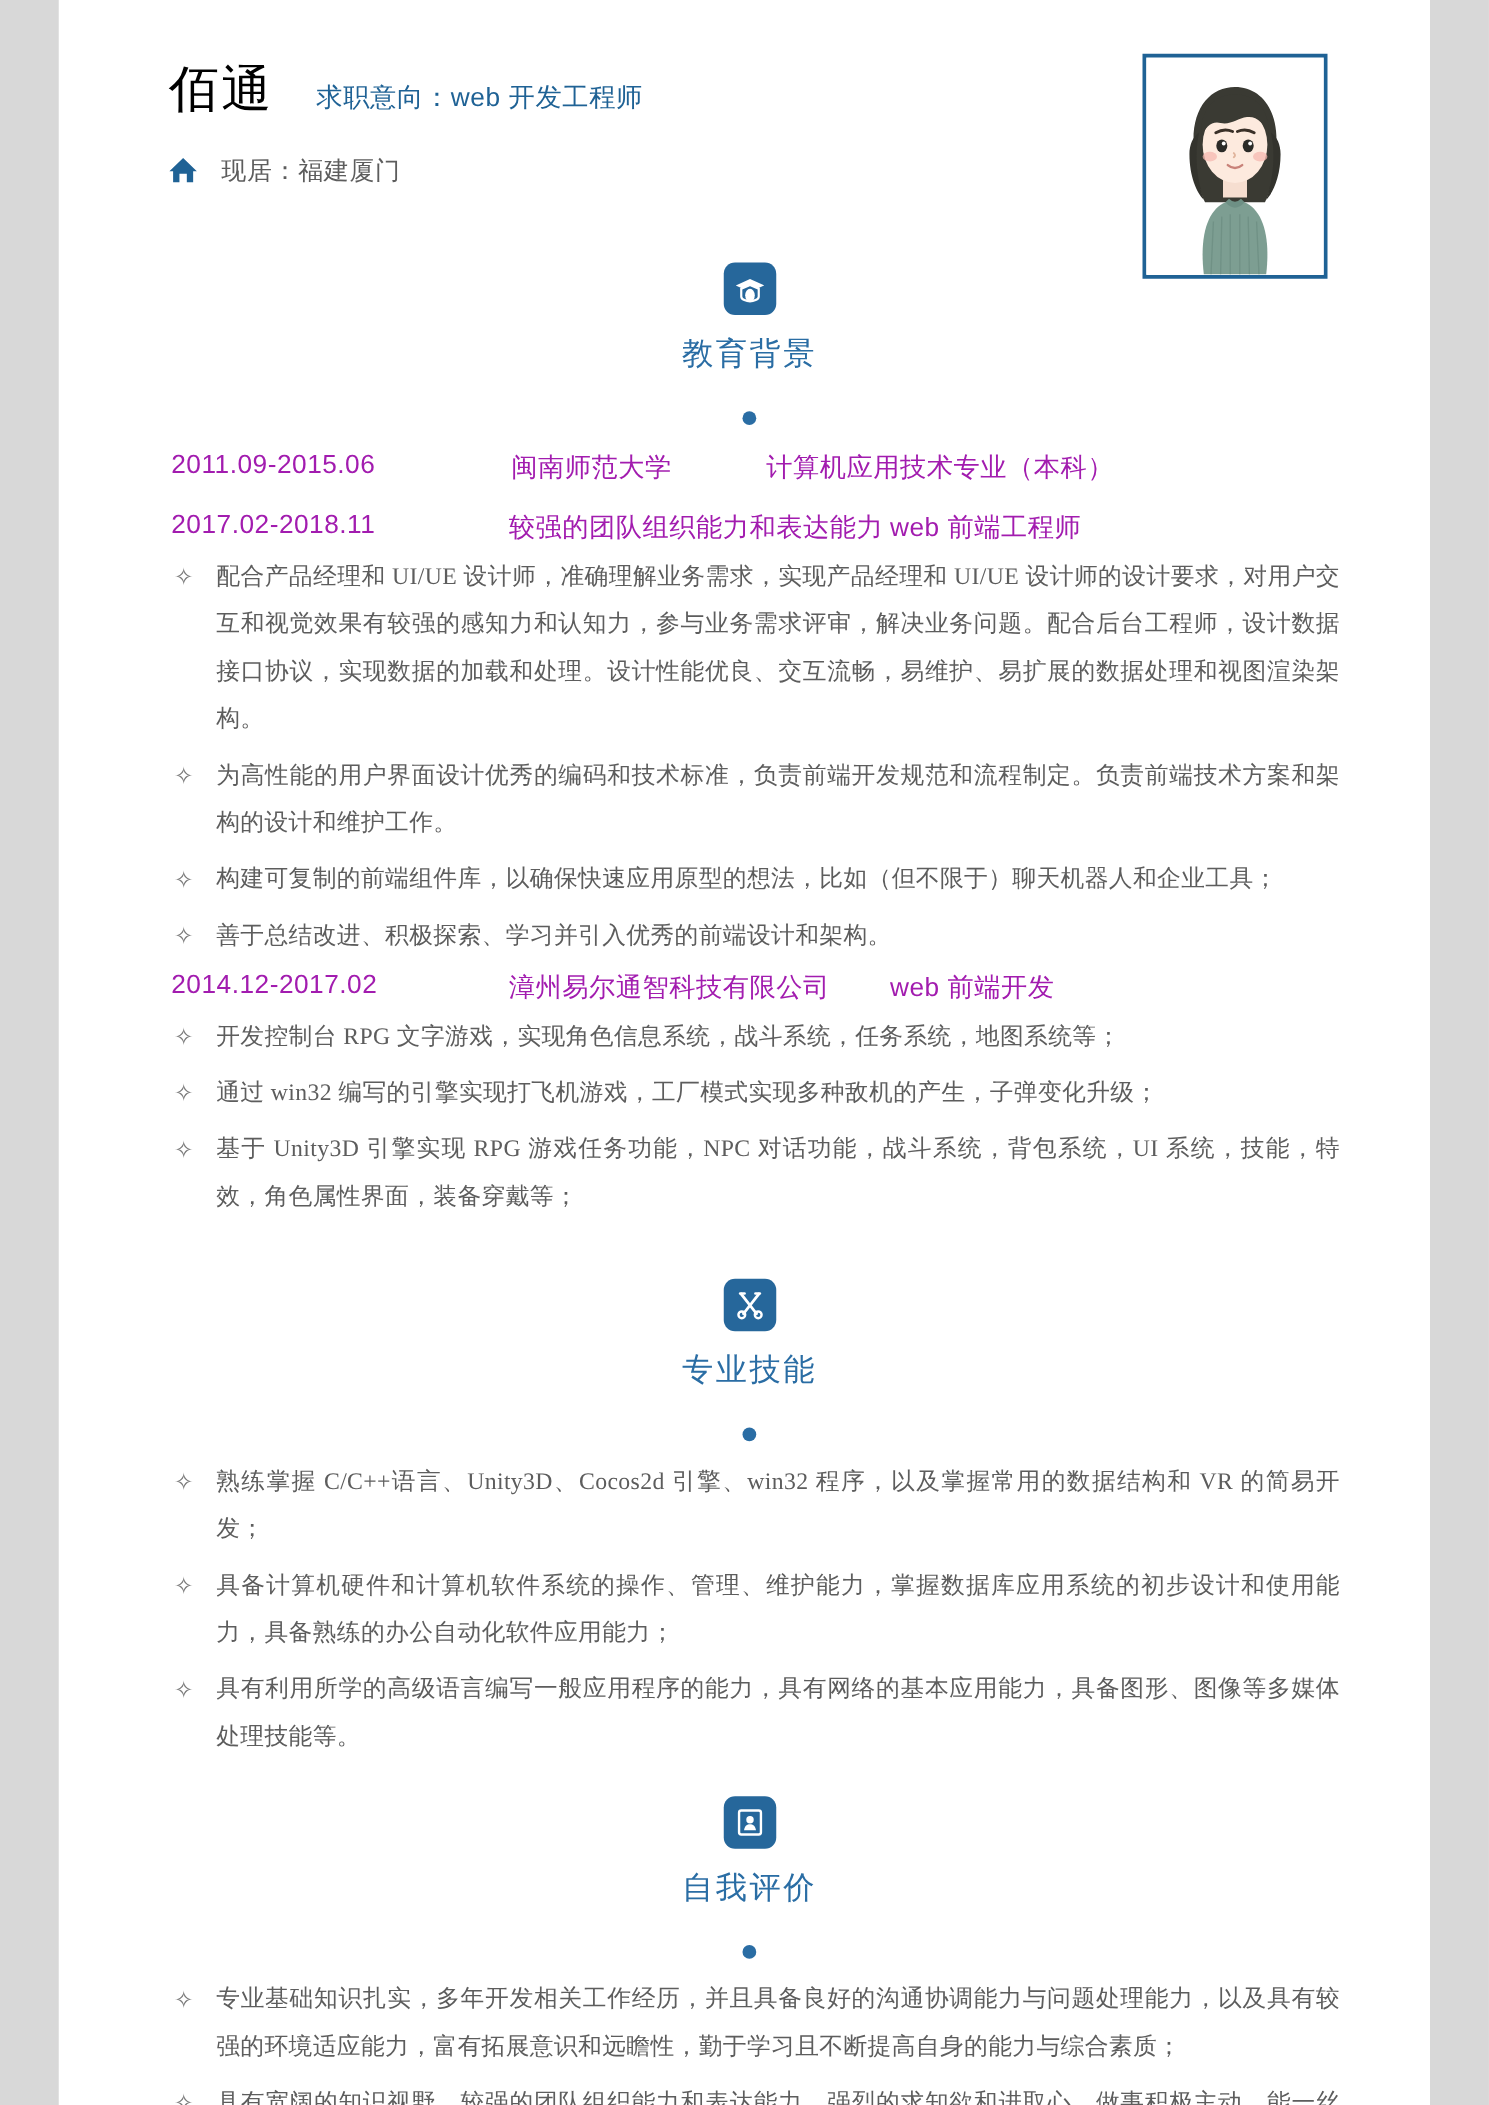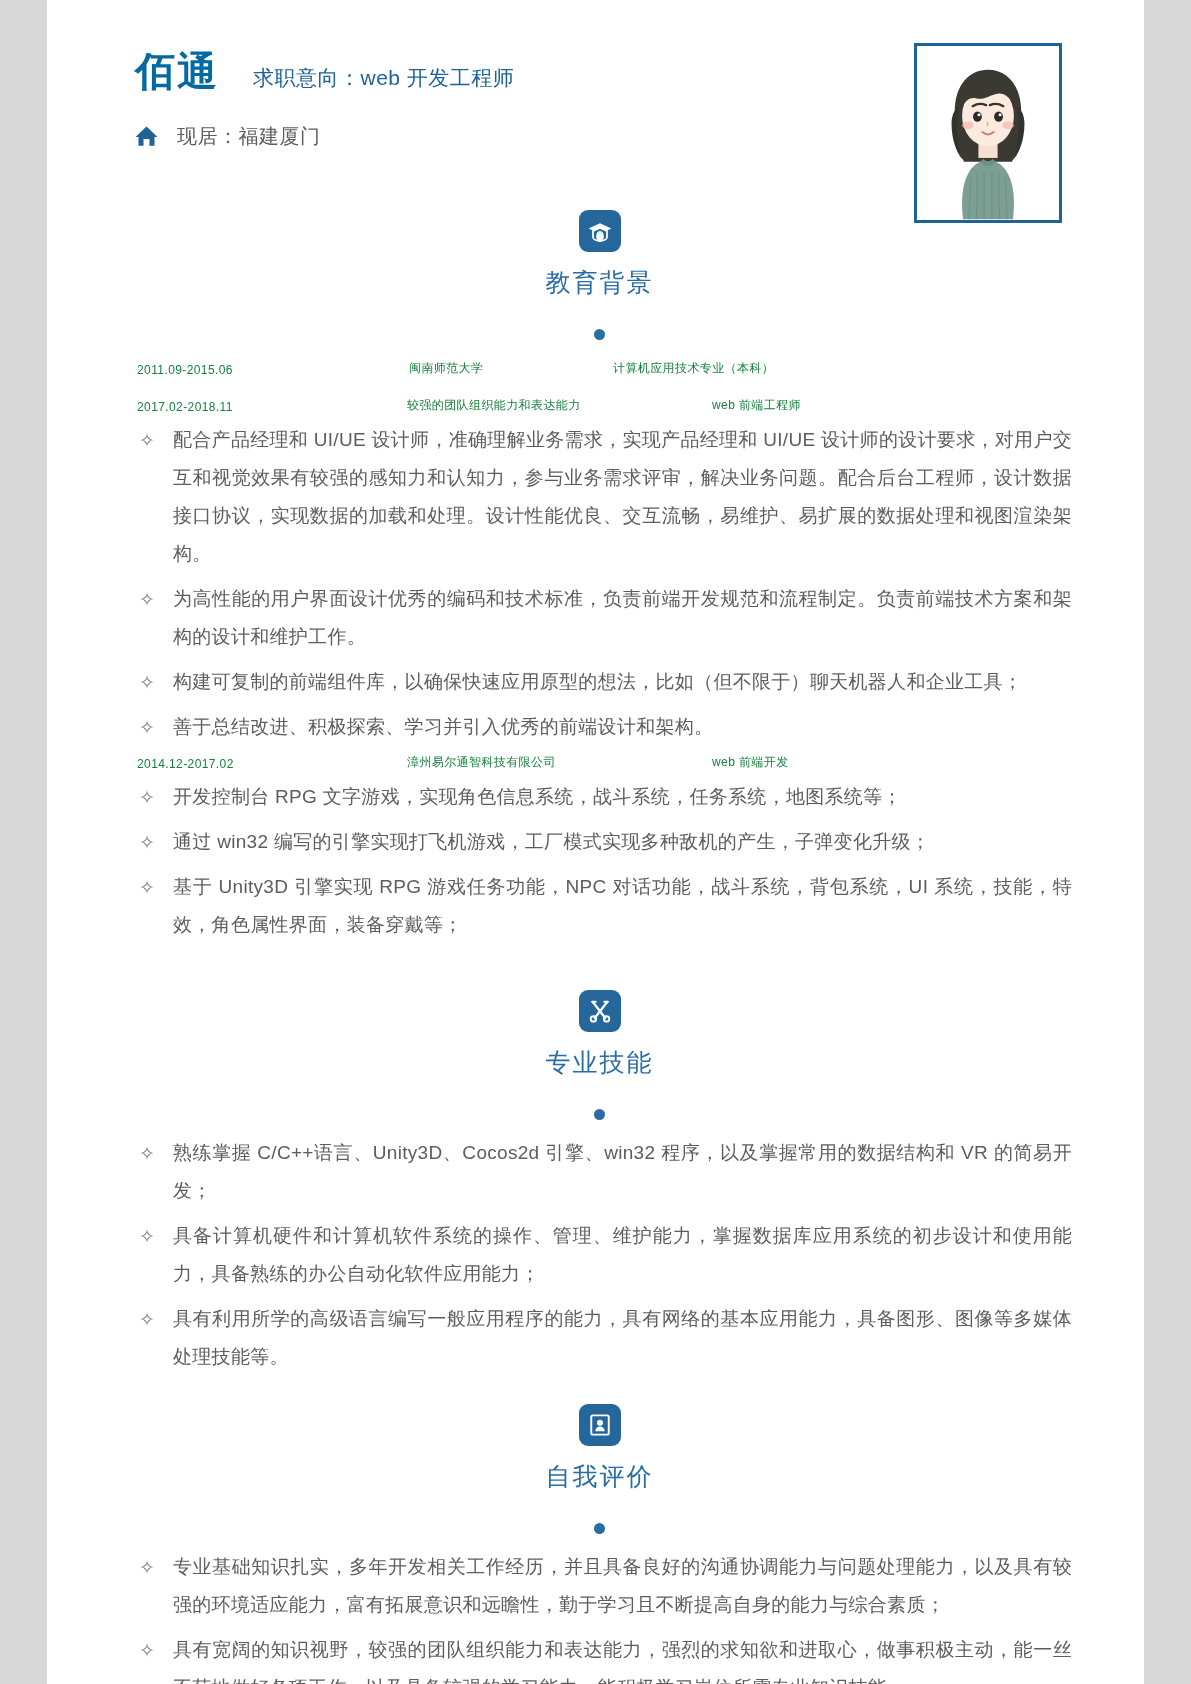--- a/index.html
+++ b/index.html
@@ -26,22 +26,22 @@
     height: 190px;
   }
   .name-row {
     display: flex;
     align-items: baseline;
     gap: 34px;
     padding-left: 26px;
   }
   .name {
     font-size: 40px;
-    font-weight: bold;
-    color: #0369a1;
+    font-weight: normal;
+    color: #000000;
     letter-spacing: 2px;
     font-family: "DejaVu Sans", sans-serif;
   }
   .objective {
     font-size: 21px;
     font-weight: normal;
     color: #1f6295;
     letter-spacing: 0.5px;
   }
   .contact-grid {
@@ -121,24 +121,23 @@
     background: #2a6da4;
     flex: 0 0 11px;
     margin-left: -1px;
   }
 
   
   .entry-row {
     display: flex;
     margin-top: 20px;
     padding-left: 28px;
-    color: #15803d;
-    font-size: 12px;
+    color: #a21caf;
+    font-size: 21px;
     letter-spacing: 0.4px;
-    align-items: flex-end;
   }
   .e-date  { width: 270px; flex: 0 0 270px; }
   .e-org   { width: 305px; flex: 0 0 305px; }
   .e-role  { flex: 1 1 auto; }
   .edu-row .e-date { width: 272px; flex: 0 0 272px; }
   .edu-row .e-org  { width: 204px; flex: 0 0 204px; }
 
   
   .bullets { margin-top: 4px; }
   .bullet {
@@ -157,20 +156,21 @@
     font-family: "DejaVu Sans", sans-serif;
   }
   .b-text {
     flex: 1 1 auto;
     font-size: 19px;
     color: #5d5d5d;
     line-height: 38px;
     letter-spacing: 0.3px;
     text-align: justify;
     padding-right: 10px;
+    font-family: Liberation Serif, serif;
   }
   .gap-lg { height: 26px; }
   .gap-sm { height: 8px; }
 </style>
 </head>
 <body>
 
 <div class="page">
 
   <div class="header">

